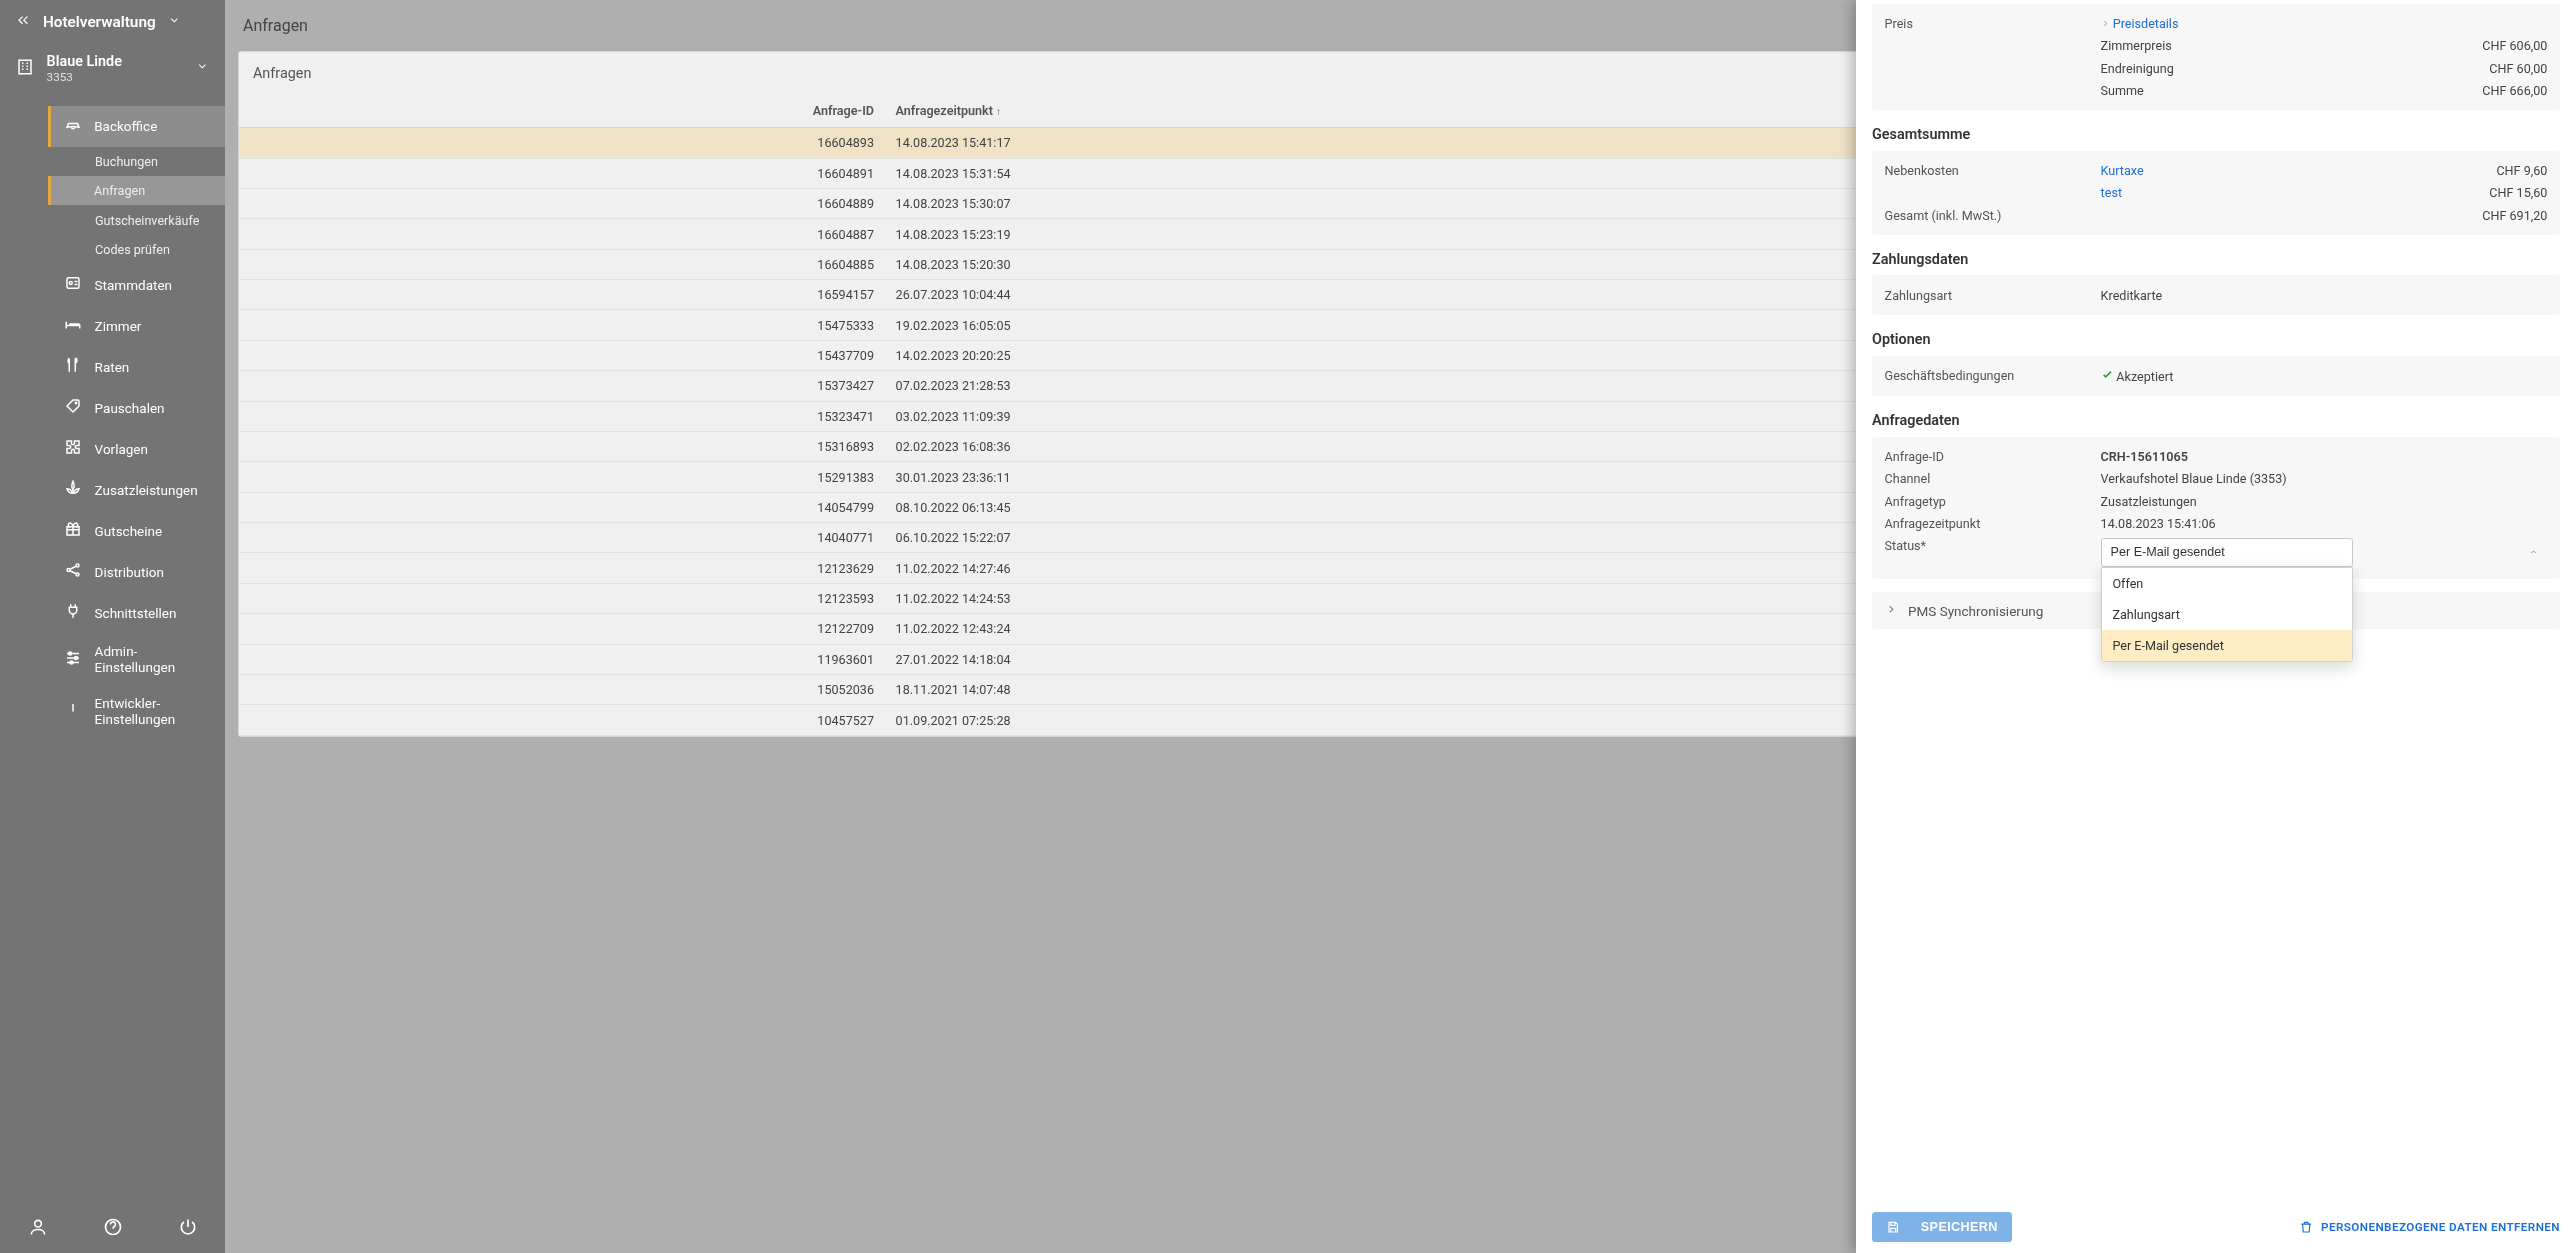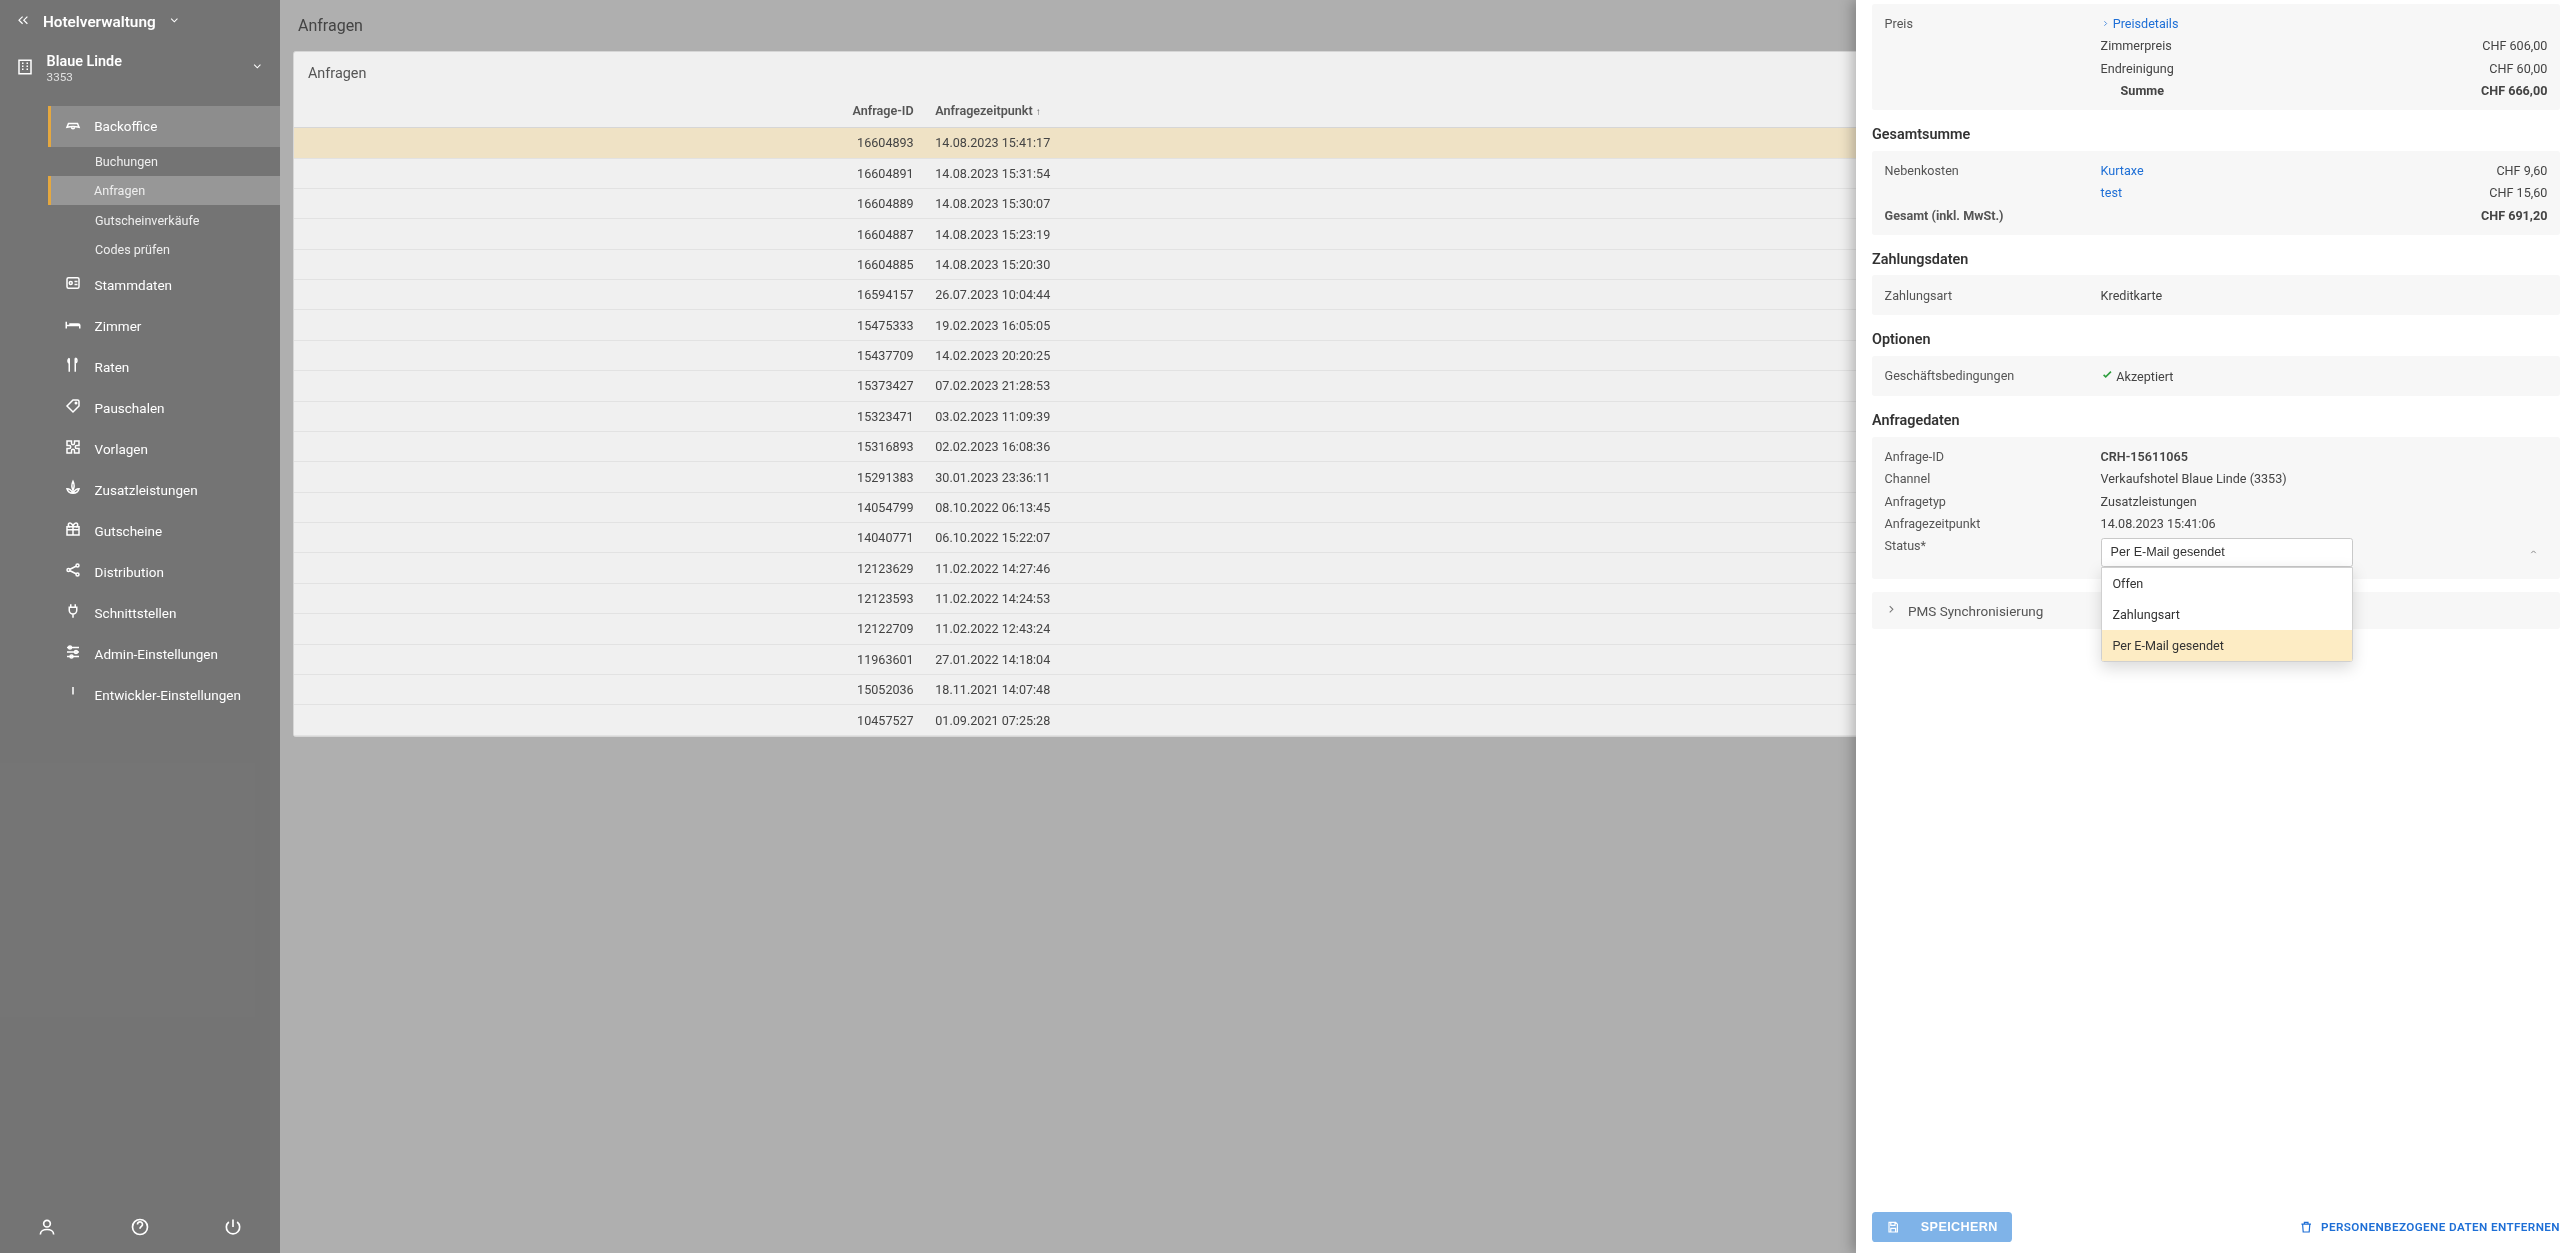--- a/index.html
+++ b/index.html
@@ -1,20 +1,20 @@
 <!DOCTYPE html>
 <html><head>
 <meta charset="utf-8">
 <style>
 * { box-sizing: border-box; margin: 0; padding: 0; }
 html, body { width: 100%; height: 100%; font-family: -apple-system, "Segoe UI", Roboto, sans-serif; font-size: 12.6px; color: #333; }
 body { display: flex; overflow: hidden; background: #f5f5f5; }
 
 
-.sidebar { width: 280px; background: #b3b3b3; display: flex; flex-direction: column; position: relative; }
+.sidebar { width: 225px; background: #b3b3b3; display: flex; flex-direction: column; position: relative; }
 .sidebar::after { content:""; position:absolute; inset:0; background:rgba(0,0,0,0.35); pointer-events:none; }
 .sidebar > * { position:relative; z-index:1; }
 
 .sb-header { display:flex; align-items:center; padding: 12.6px 16px; gap:12.6px; color:#fff; font-size:15.3px; font-weight:600; }
 .sb-header .chev-left svg { width:14.4px; height:14.4px; stroke:#fff; }
 .sb-header .chev-down svg { width:12.6px; height:12.6px; stroke:#fff; margin-left:auto; }
 
 .sb-hotel { display:flex; align-items:center; padding: 9px 16px 22px 16px; gap:12.6px; color:#fff; }
 .sb-hotel .hotel-icon svg { width:18px; height:18px; stroke:#fff; }
 .sb-hotel .hotel-text { flex:1; }
@@ -57,21 +57,21 @@
 .dr-sub   { font-size:11.7px; color:#888; margin-top:1.8px; }
 
 .dr-body { flex:1; overflow:auto; padding: 0 16px 10.8px 16px; }
 .dr-section { margin-top:16px; }
 .dr-section h3 { font-size:14.4px; font-weight:600; color:#333; margin-bottom:7.2px; }
 .dr-box { background:#f7f7f7; border-radius:2.7px; padding:9px 12.6px; font-size:12.6px; color:#444; }
 .dr-row { display:flex; padding:3.6px 0; }
 .dr-row .k { width:216px; color:#555; }
 .dr-row .v { flex:1; }
 .dr-row .r { margin-left:auto; text-align:right; }
-.dr-row.strong { font-weight:700;gap:20px; }
+.dr-row.strong { font-weight:400; }
 a.link { color:#1e6fd6; text-decoration:none; font-size:12.6px; }
 .ok svg { width:12.6px; height:12.6px; stroke:#2e9e3e; }
 .no svg { width:12.6px; height:12.6px; stroke:#d33; }
 .caret svg{ width:9px; height:9px; stroke:#1e6fd6; }
 
 .status-field { position:relative; }
 .status-input { width:252px; padding:6.3px 25px 6.3px 9px; border:0.9px solid #c9c9c9; border-radius:2.7px; font-size:12.6px; color:#333; background:#fff; }
 .status-caret { position:absolute; right:9px; top:50%; transform:translateY(-50%); }
 .status-caret svg{ width:9px;height:9px;stroke:#666; }
 .status-menu { position:absolute; top:100%; left:0; width:252px; background:#fff; border:0.9px solid #d0d0d0; border-radius:0 0 2.7px 2.7px; box-shadow:0 5.4px 16px rgba(0,0,0,0.15); z-index:5; }

